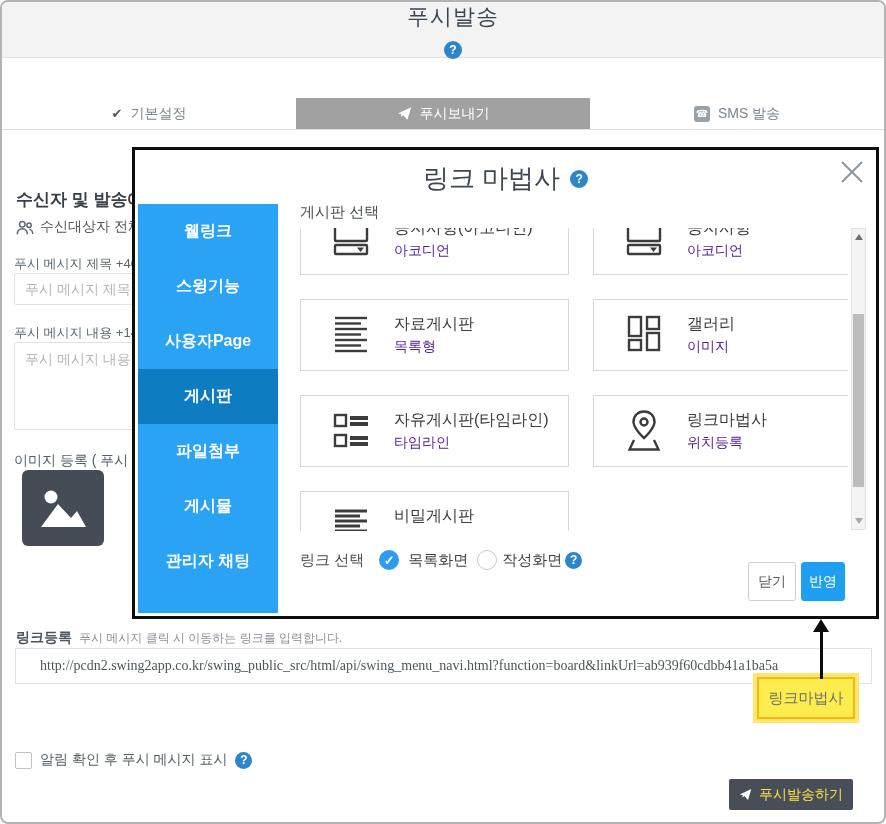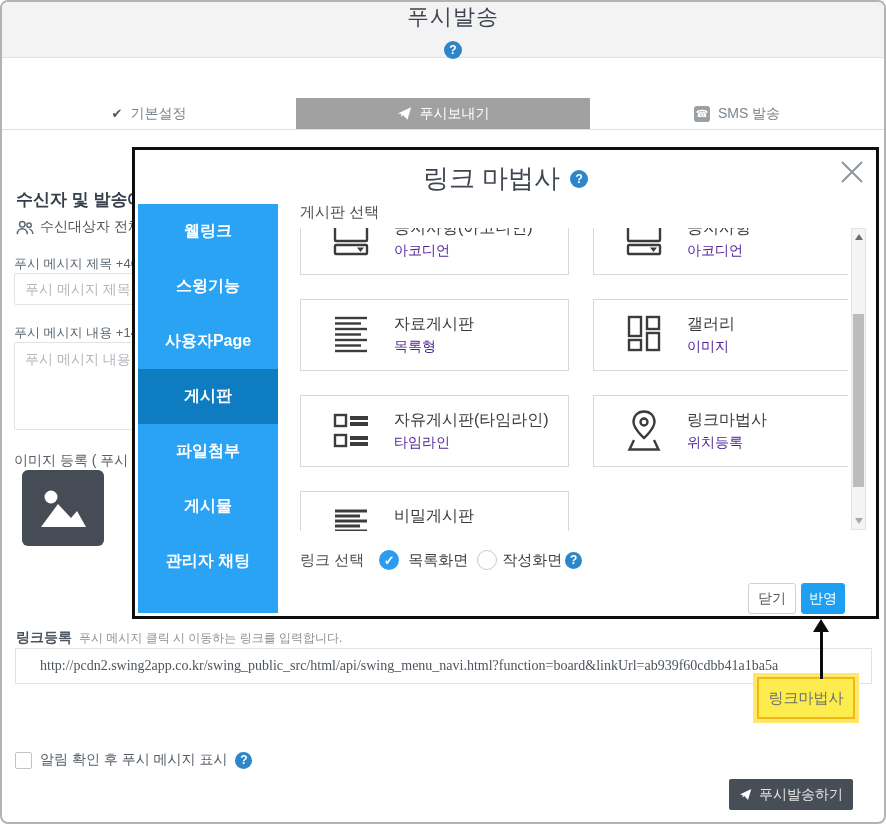--- a/index.html
+++ b/index.html
@@ -31,21 +31,21 @@
   
   .link-row{position:absolute;left:14px;top:627px;display:flex;align-items:baseline;gap:7px;white-space:nowrap;}
   .link-row .t1{font-size:14px;color:#4d565e;font-weight:bold;}
   .link-row .t2{font-size:12px;color:#8a9097;}
   .url-input{position:absolute;left:13px;top:646px;width:857px;height:36px;border:1px solid #e2e2e2;font-size:14px;color:#4c555d;padding:0 10px 0 24px;box-sizing:border-box;font-family:Liberation Serif, serif;background:#fff;}
   .arrow-line{position:absolute;left:818px;top:629px;width:3px;height:48px;background:#0c0c0c;z-index:5;}
   .arrow-head{position:absolute;left:811px;top:617px;width:0;height:0;border-left:8px solid transparent;border-right:8px solid transparent;border-bottom:13px solid #0c0c0c;z-index:5;}
   .callout{position:absolute;left:755px;top:675px;width:94px;height:38px;background:#fdec4e;border:2px solid #f0ba12;box-shadow:0 0 0 4px #ffe76e;display:flex;align-items:center;justify-content:center;font-size:15px;color:#6a6f6f;z-index:4;}
   .chk-row{position:absolute;left:13px;top:749px;display:flex;align-items:center;gap:8px;font-size:14px;color:#555e66;}
   .chk-box{width:15px;height:15px;border:1px solid #c3c3c3;border-radius:2px;background:#fff;}
-  .send-btn{position:absolute;left:727px;top:777px;width:124px;height:31px;background:#474e58;color:#e5e5e5;border:none;border-radius:2px;font-size:14px;display:flex;align-items:center;justify-content:center;gap:7px;cursor:pointer;font-family:"Liberation Sans",sans-serif;}
+  .send-btn{position:absolute;left:727px;top:777px;width:124px;height:31px;background:#474e58;color:#fde047;border:none;border-radius:2px;font-size:14px;display:flex;align-items:center;justify-content:center;gap:7px;cursor:pointer;font-family:"Liberation Sans",sans-serif;}
 
   
   .modal{position:absolute;left:130px;top:145px;width:741px;height:466px;background:#fff;border:3px solid #0d0d0d;z-index:20;}
   .m-title{position:absolute;top:11px;left:0;width:100%;text-align:center;font-size:26px;color:#3f4650;display:flex;align-items:center;justify-content:center;gap:10px;}
   .m-close{position:absolute;top:8px;right:10px;width:28px;height:28px;cursor:pointer;color:#8d959b;}
   .m-side{position:absolute;left:3px;top:54px;width:140px;height:calc(100% - 57px);background:#2aa3f4;}
   .m-side-item{height:55px;display:flex;align-items:center;justify-content:center;color:#fff;font-size:16px;font-weight:bold;cursor:pointer;}
   .m-side-item.active{background:#0d7cc1;}
   .m-board-label{position:absolute;left:165px;top:53px;font-size:15px;color:#474d53;}
   .m-viewport{position:absolute;left:165px;top:78px;width:548px;height:303px;overflow:hidden;}
@@ -64,21 +64,21 @@
   .vs-arrow.up{top:1px;}
   .vs-arrow.down{bottom:1px;}
   .tri-up{width:0;height:0;border-left:4px solid transparent;border-right:4px solid transparent;border-bottom:6px solid #6e6e6e;}
   .tri-down{width:0;height:0;border-left:4px solid transparent;border-right:4px solid transparent;border-top:6px solid #a9a9a9;}
   .vs-thumb{position:absolute;left:1px;top:85px;width:11px;height:173px;background:#bcbcbc;}
   .m-radio-row{position:absolute;left:165px;top:400px;display:flex;align-items:center;gap:9px;font-size:15px;color:#3c3c3c;}
   .m-radio-row .lbl{margin-right:6px;color:#474d53;}
   .radio{width:20px;height:20px;border-radius:50%;box-sizing:border-box;display:flex;align-items:center;justify-content:center;cursor:pointer;}
   .radio.checked{background:#2b9cf2;color:#fff;font-size:13px;font-weight:bold;}
   .radio.unchecked{border:1px solid #c9c9c9;background:#fff;}
-  .m-btn{position:absolute;top:433px;height:31px;border-radius:3px;font-size:14px;display:flex;align-items:center;justify-content:center;cursor:pointer;box-sizing:border-box;font-family:"Liberation Sans",sans-serif;}
+  .m-btn{position:absolute;top:412px;height:39px;border-radius:3px;font-size:14px;display:flex;align-items:center;justify-content:center;cursor:pointer;box-sizing:border-box;font-family:"Liberation Sans",sans-serif;}
   .m-btn.close{right:80px;width:48px;background:#fff;border:1px solid #d0d0d0;color:#555;}
   .m-btn.apply{right:31px;width:44px;background:#1e9ff2;border:1px solid #1e9ff2;color:#fff;}
 </style>
 </head>
 <body>
 
 <div class="page">
 
   <div class="hdr">
     <span class="hdr-title">푸시발송</span>

